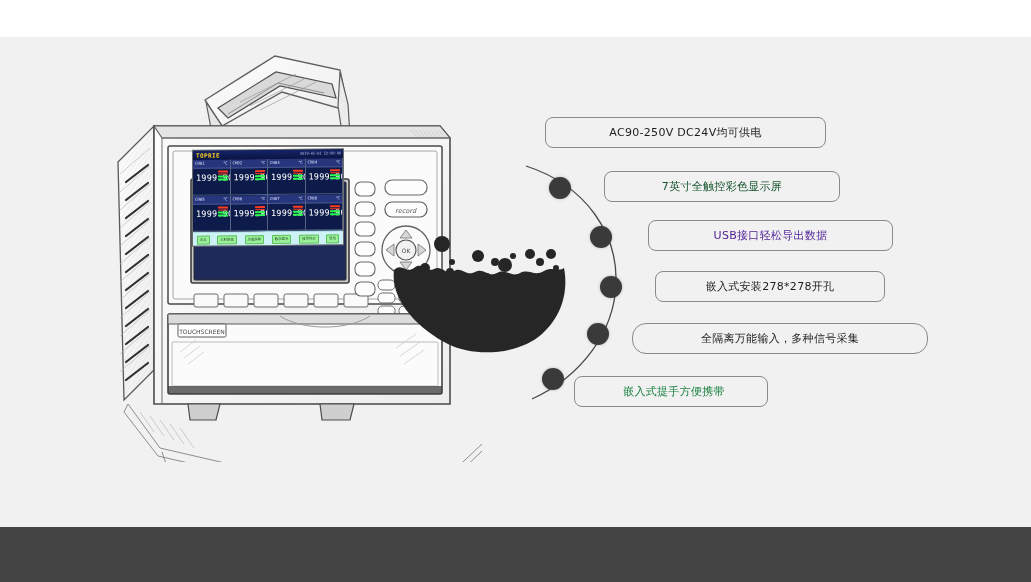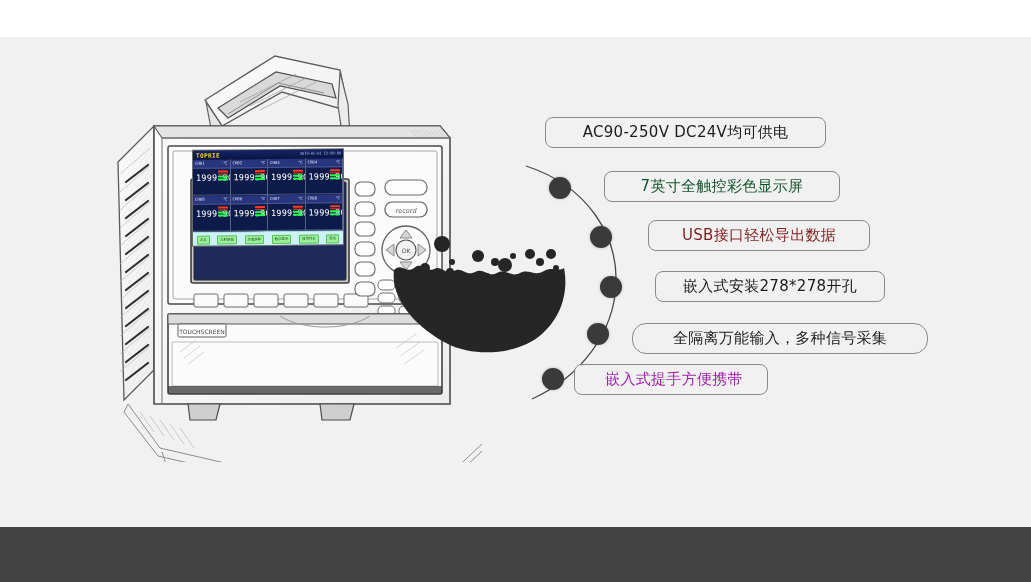--- a/index.html
+++ b/index.html
@@ -98,21 +98,21 @@
     box-shadow:0 0 3px rgba(0,0,0,.25);
   }
 
   
   .flabel{
     position:absolute;
     background:#f1f1f1;
     border:1.4px solid #8a8a8a;
     border-radius:8px;
     color:#1c1c1c;
-    font-size:15px;
+    font-size:11px;
     font-family:"DejaVu Sans","Liberation Sans",sans-serif;
     white-space:nowrap;
     display:flex;align-items:center;justify-content:center;
     padding:0 10px;
     height:31px;
     box-sizing:border-box;
     letter-spacing:.3px;
   }
 </style>
 </head>
@@ -435,19 +435,19 @@
       <div class="dot" style="left: 549px; top: 177px; width: 22px; height: 22px; background: rgb(58, 58, 58);"></div>
       <div class="dot" style="left: 590px; top: 226px; width: 22px; height: 22px; background: rgb(58, 58, 58);"></div>
       <div class="dot" style="left: 600px; top: 276px; width: 22px; height: 22px; background: rgb(58, 58, 58);"></div>
       <div class="dot" style="left: 587px; top: 323px; width: 22px; height: 22px; background: rgb(58, 58, 58);"></div>
       <div class="dot" style="left: 542px; top: 368px; width: 22px; height: 22px; background: rgb(58, 58, 58);"></div>
     </div>
 
   <div id="features">
       <div class="flabel" style="left: 545px; top: 117px; width: 281px; border-color: rgb(138, 138, 138); color: rgb(28, 28, 28);">AC90-250V  DC24V均可供电</div>
       <div class="flabel" style="left: 604px; top: 171px; width: 236px; border-color: rgb(138, 138, 138); color: #14532d;">7英寸全触控彩色显示屏</div>
-      <div class="flabel" style="left: 648px; top: 220px; width: 222px; border-color: rgb(138, 138, 138); color: #7f1d1d;">USB接口轻松导出数据</div>
+      <div class="flabel" style="left: 648px; top: 220px; width: 245px; border-color: rgb(138, 138, 138); color: #4c1d95;">USB接口轻松导出数据</div>
       <div class="flabel" style="left: 655px; top: 271px; width: 230px; border-color: rgb(138, 138, 138); color: rgb(28, 28, 28);">嵌入式安装278*278开孔</div>
       <div class="flabel" style="left: 632px; top: 323px; width: 296px; border-color: rgb(138, 138, 138); color: rgb(28, 28, 28); border-radius: 14px;">全隔离万能输入，多种信号采集</div>
-      <div class="flabel" style="left: 574px; top: 364px; width: 194px; border-color: rgb(138, 138, 138); color: #a21caf; padding-left: 16px;">嵌入式提手方便携带</div>
+      <div class="flabel" style="left: 574px; top: 376px; width: 194px; border-color: rgb(138, 138, 138); color: #15803d; padding-left: 16px;">嵌入式提手方便携带</div>
     </div>
 
 </div>
 
 </body></html>

